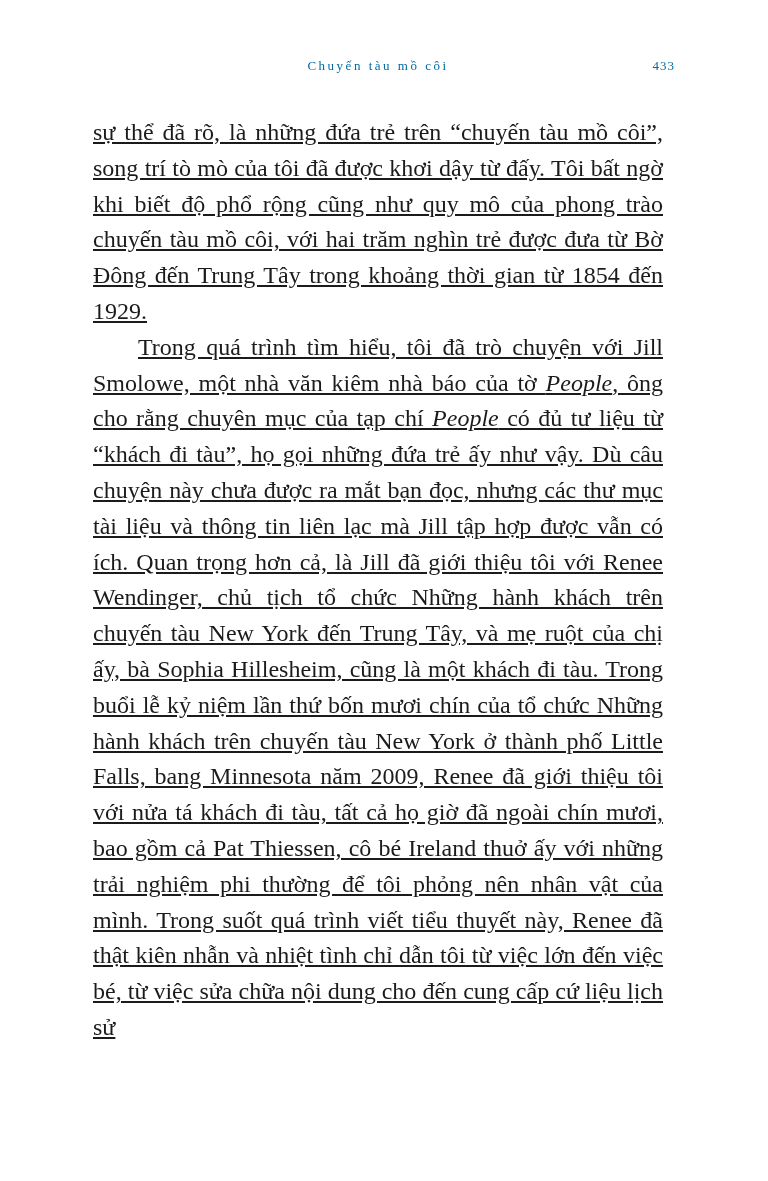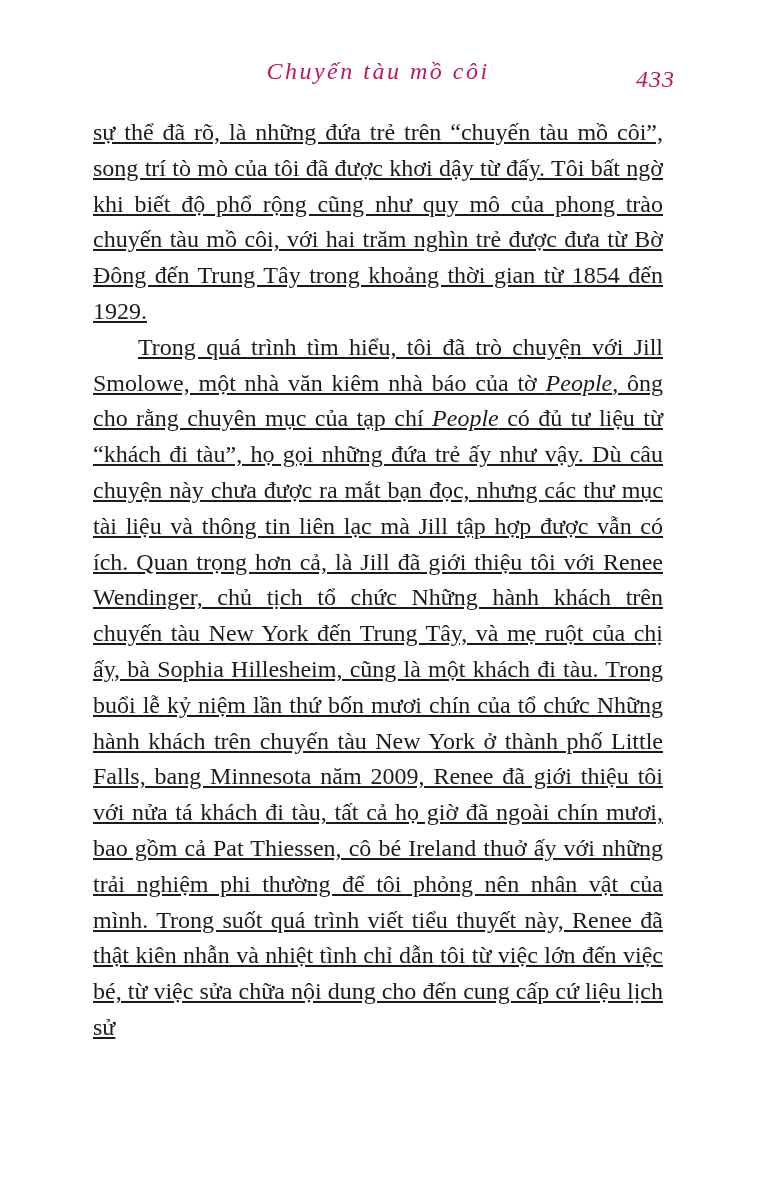--- a/index.html
+++ b/index.html
@@ -18,35 +18,34 @@
     width: 768px;
     height: 1181px;
     background: #ffffff;
     color: #1b1b1b;
     box-sizing: border-box;
   }
   .running-head {
     position: relative;
     margin: 58px 105px 0 93px;
     height: 30px;
-    font-size: 24px;
-    color: #be185d;
-    font-style: italic;
+    font-size: 13px;
+    color: #0369a1;
   }
   .head-title {
     position: absolute;
     left: 0;
     right: 0;
     text-align: center;
     letter-spacing: 2.5px;
   }
   .page-number {
     position: absolute;
     right: -12px;
-    top: 8px;
+    top: 0;
     letter-spacing: 1px;
   }
   .body-text {
     margin: 27px 0 0 93px;
     width: 570px;
     font-size: 24px;
     line-height: 35.8px;
     text-align: justify;
     color: #1b1b1b;
   }

